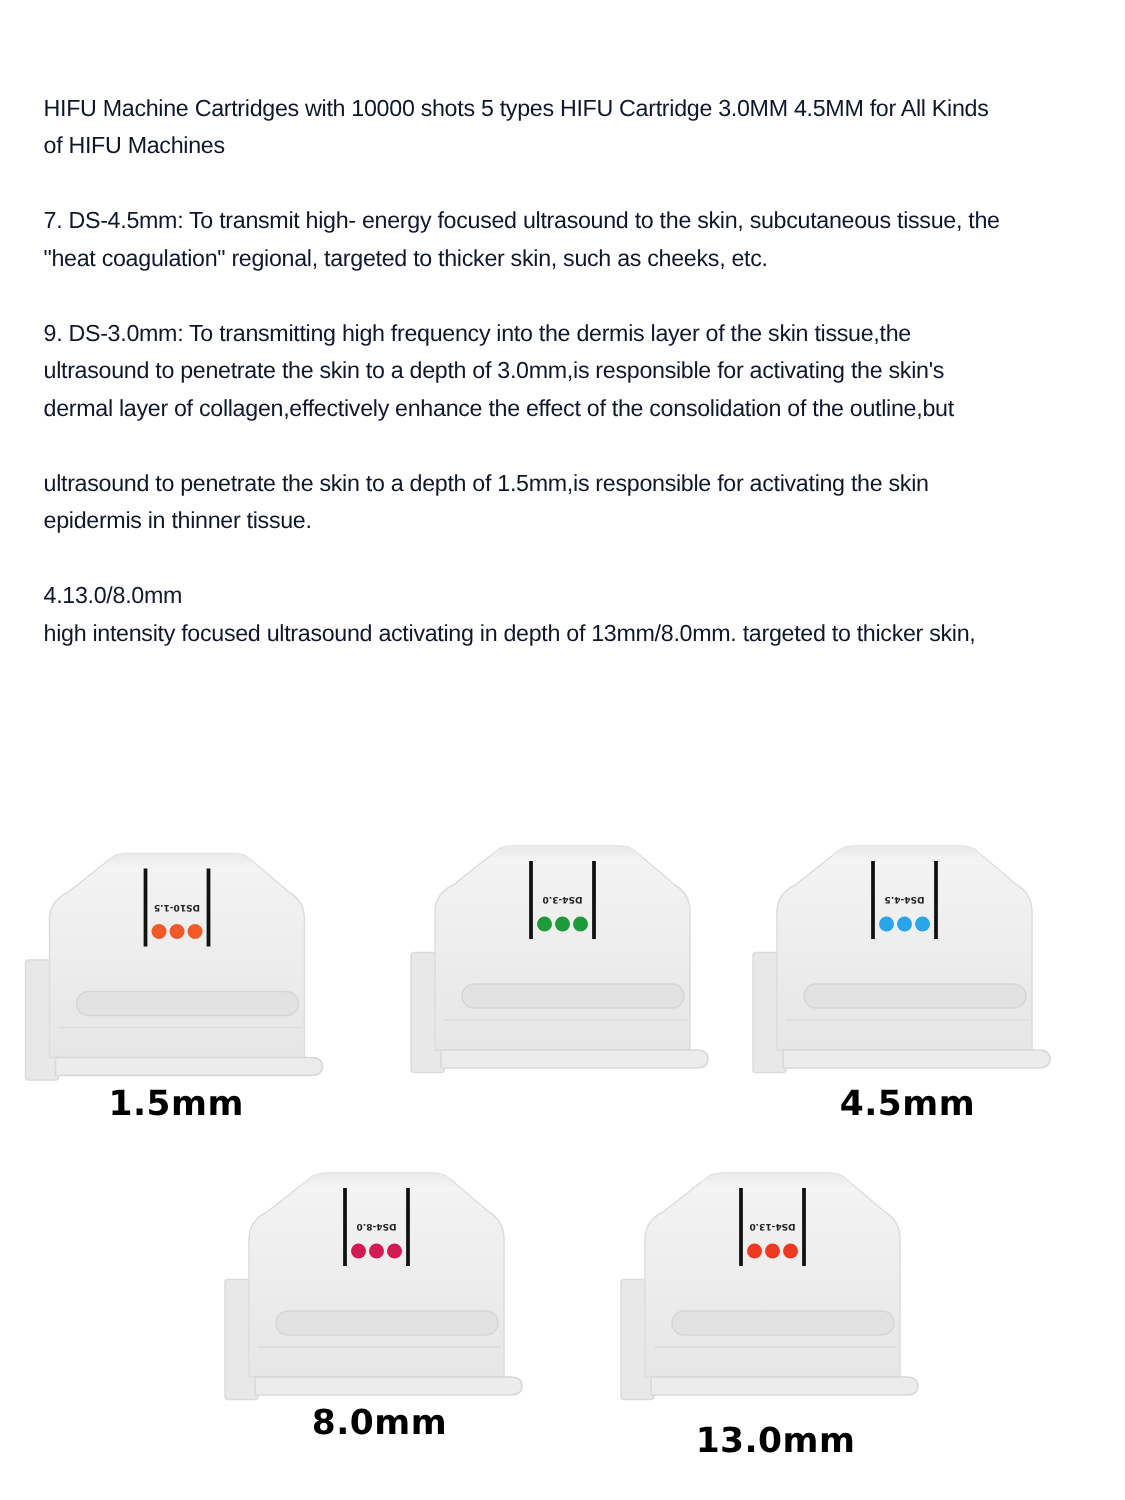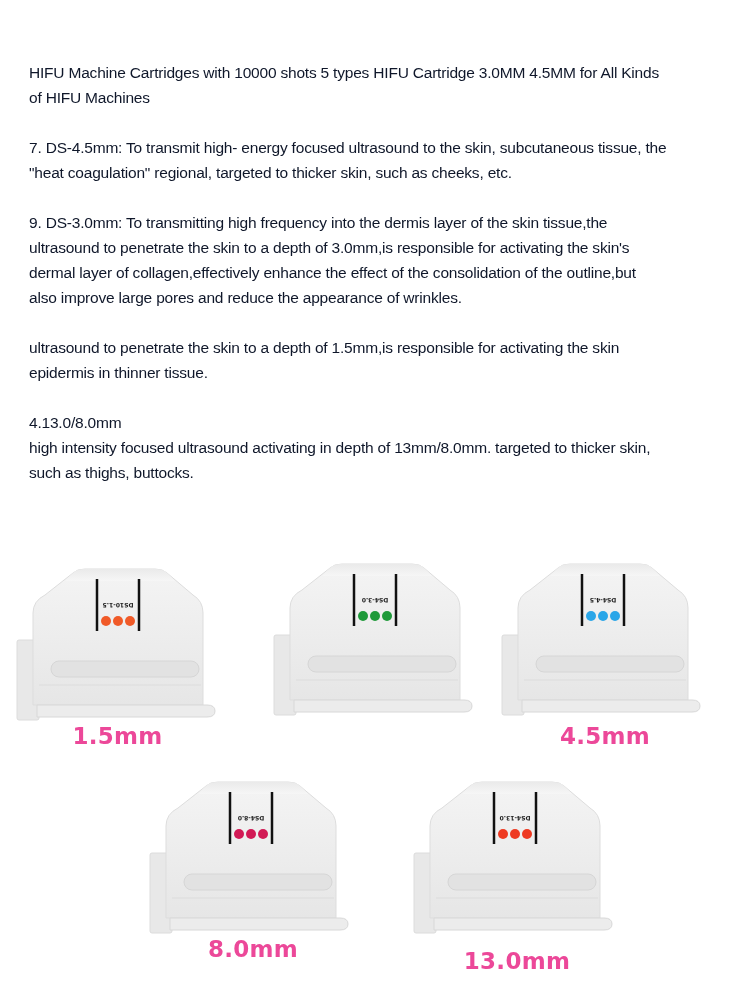--- a/index.html
+++ b/index.html
@@ -18,21 +18,21 @@
     .cart {
       position: absolute;
     }
     .cart .body {
       position: absolute; left: 0; top: 0;
       width: 100%; height: 100%;
     }
     .cart .label {
       position: absolute; left: 0; width: 100%; text-align: center;
       font-family: "DejaVu Sans", sans-serif; font-weight: bold;
-      font-size: 23px; color: #ec4899; letter-spacing: 0.3px;
+      font-size: 23px; color: #000000; letter-spacing: 0.3px;
     }
     .code {
       font-family: "DejaVu Sans", sans-serif; font-weight: bold;
       font-size: 6px; fill: #222;
     }
   </style>
 </head>
 <body>
 
 <div class="desc">
@@ -41,30 +41,28 @@
     <span class="line">of HIFU Machines</span>
   </p>
   <p>
     <span class="line">7. DS-4.5mm: To transmit high- energy focused ultrasound to the skin, subcutaneous tissue, the</span>
     <span class="line">"heat coagulation" regional, targeted to thicker skin, such as cheeks, etc.</span>
   </p>
   <p>
     <span class="line">9. DS-3.0mm: To transmitting high frequency into the dermis layer of the skin tissue,the</span>
     <span class="line">ultrasound to penetrate the skin to a depth of 3.0mm,is responsible for activating the skin's</span>
     <span class="line">dermal layer of collagen,effectively enhance the effect of the consolidation of the outline,but</span>
-    <span class="line">also improve large pores and reduce the appearance of wrinkles.</span>
   </p>
   <p>
     <span class="line">ultrasound to penetrate the skin to a depth of 1.5mm,is responsible for activating the skin</span>
     <span class="line">epidermis in thinner tissue.</span>
   </p>
   <p>
     <span class="line">4.13.0/8.0mm</span>
     <span class="line">high intensity focused ultrasound activating in depth of 13mm/8.0mm. targeted to thicker skin,</span>
-    <span class="line">such as thighs, buttocks.</span>
   </p>
 </div>
 
 <div class="cart" style="left:15px; top:565px; width:205px; height:190px;">
   <svg class="body" viewBox="0 0 205 190" preserveAspectRatio="xMinYMin meet">
     <defs>
       <linearGradient id="g0" x1="0" y1="0" x2="0" y2="1">
         <stop offset="0" stop-color="#f4f4f4"></stop>
         <stop offset="1" stop-color="#e6e6e6"></stop>
       </linearGradient>

